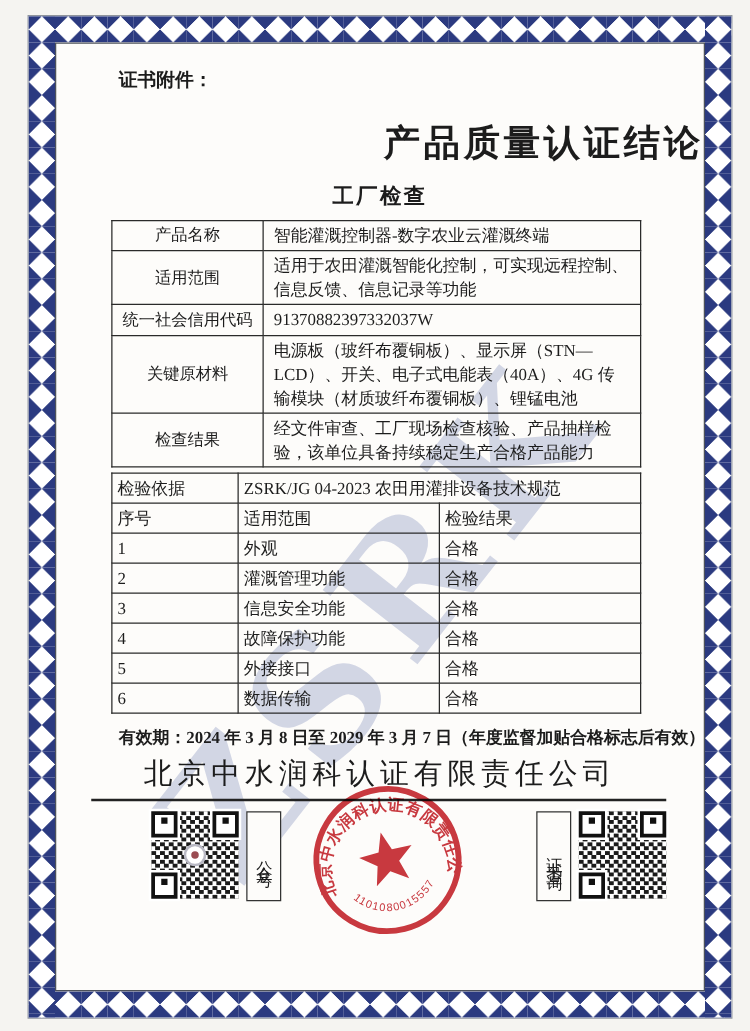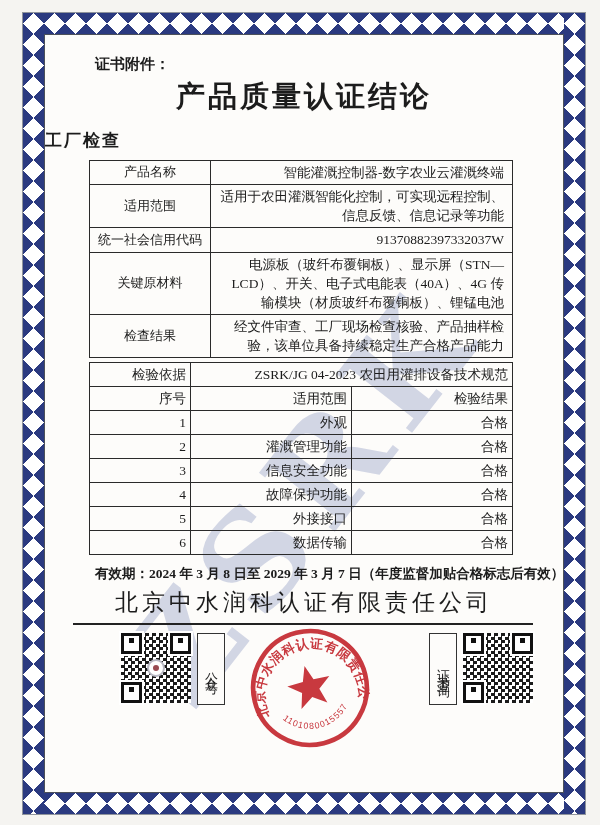--- a/index.html
+++ b/index.html
@@ -37,37 +37,37 @@
     display:flex;align-items:center;justify-content:center;
     transform:rotate(-52deg);transform-origin:50% 50%;
     font-family:"DejaVu Serif", serif;font-weight:700;
     font-size:132px;letter-spacing:16px;color:rgba(125,138,185,0.33);
     z-index:0;pointer-events:none;white-space:nowrap;
   }
   
   .content{position:relative;z-index:1;width:100%;height:100%;overflow:hidden;border-radius:20px;}
   .attachment{margin:20px 0 0 50px;font-size:15px;font-weight:700;height:22px;}
   .doc-title{
-    margin-top:2px;text-align:center;
-    font-family:Liberation Mono, monospace;
+    margin-top:18px;text-align:right;
+    font-family:Liberation Sans, sans-serif;
     font-size:29px;font-weight:700;letter-spacing:3px;height:40px;line-height:40px;
   }
   .section-title{
-    margin-top:9px;text-align:left;font-size:17px;font-weight:700;
+    margin-top:9px;text-align:center;font-size:17px;font-weight:700;
     letter-spacing:2px;height:26px;line-height:26px;
   }
   table{border-collapse:collapse;margin-left:44px;width:424px;table-layout:fixed;}
   td,th{border:1px solid #2a2a2a;font-size:13.5px;line-height:1.42;vertical-align:middle;}
   .factory td.lbl{
     width:116px;text-align:center;padding:2px 2px;font-size:13px;white-space:nowrap;
   }
-  .factory td.val{padding:2px 8px;text-align:right;}
+  .factory td.val{padding:2px 8px;text-align:left;}
   .factory{margin-top:6px;}
   .sampling{margin-top:4px;}
-  .sampling td{text-align:right;padding:1px 4px;height:21px;}
+  .sampling td{text-align:left;padding:1px 4px;height:21px;}
   .sampling .c-seq{width:92px;}
   .sampling .c-item{width:236px;}
   .sampling .c-res{width:96px;}
   .validity{margin:10px 0 0 50px;font-size:13.5px;font-weight:700;height:20px;white-space:nowrap;}
   .company{
     margin-top:2px;text-align:center;font-size:23px;letter-spacing:4px;height:32px;line-height:32px;
   }
   .rule{height:2px;background:#222;margin:4px 30px 0 28px;}
   
   .qr-row{display:flex;justify-content:space-between;margin:8px 30px 0 76px;height:72px;}

